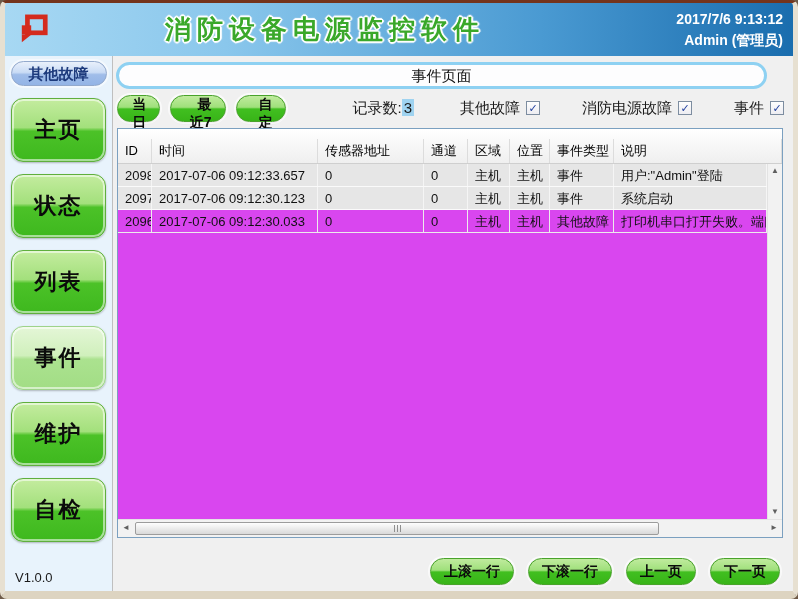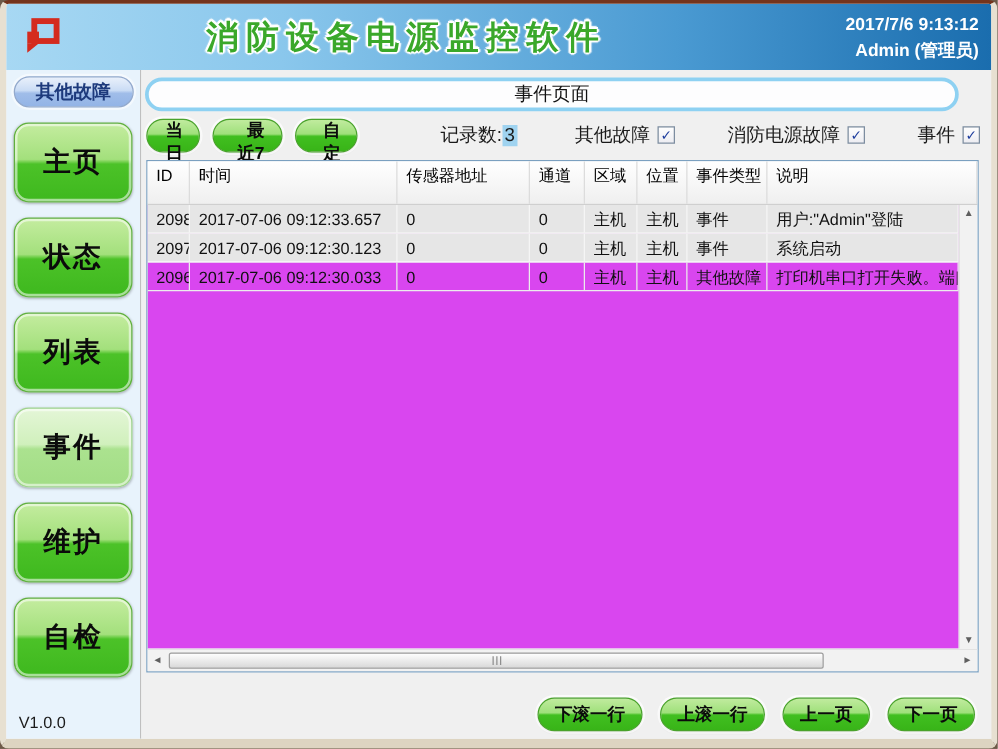--- a/index.html
+++ b/index.html
@@ -47,21 +47,21 @@
   .record-count{margin-left:66px;font-size:15px;color:#1a1a1a;white-space:nowrap;}
   .record-count .sel{background:#9fd3f0;padding:0 2px;}
   #filter-checkboxes{display:flex;margin-left:46px;}
   .cb-item{display:flex;align-items:center;gap:6px;font-size:15px;color:#1a1a1a;white-space:nowrap;}
   .cb-item + .cb-item{margin-left:42px;}
   .checkbox{width:14px;height:14px;border:1px solid #7d8da0;background:linear-gradient(#fefefe,#ededf2);
     display:inline-flex;align-items:center;justify-content:center;font-size:11px;font-weight:bold;color:#1f3e9e;cursor:pointer;}
   
   .table-outer{position:absolute;left:4px;right:10px;top:72px;height:410px;border:1px solid #7ba0c0;background:#fff;
     display:flex;flex-direction:column;overflow:hidden;}
-  .thead{display:flex;height:35px;flex-shrink:0;background:linear-gradient(#ffffff,#efefef);border-bottom:1px solid #cfcfcf;}
+  .thead{display:flex;height:35px;flex-shrink:0;background:linear-gradient(#ffffff,#efefef);border-bottom:1px solid #cfcfcf;align-items:flex-end;}
   .cell{padding:0 0 0 7px;overflow:hidden;white-space:nowrap;font-size:13px;line-height:23px;color:#111;}
   .thead .cell{line-height:24px;border-right:1px solid #dcdcdc;color:#000;}
   .c0{width:34px;flex-shrink:0;}
   .c1{width:166px;flex-shrink:0;}
   .c2{width:106px;flex-shrink:0;}
   .c3{width:44px;flex-shrink:0;}
   .c4{width:42px;flex-shrink:0;}
   .c5{width:40px;flex-shrink:0;}
   .c6{width:64px;flex-shrink:0;}
   .c7{flex:1;}
@@ -208,21 +208,21 @@
           <div class="hthumb">
             <span class="grip"></span>
               <span class="grip"></span>
               <span class="grip"></span>
           </div>
           <span class="harrow right">►</span>
         </div>
       </div>
 
       <div class="pager" id="pager-buttons">
+          <button class="pill-btn">上滚一行</button>
           <button class="pill-btn">下滚一行</button>
-          <button class="pill-btn">上滚一行</button>
           <button class="pill-btn">上一页</button>
           <button class="pill-btn">下一页</button>
         </div>
 
     </div>
   </div>
 </div>
 
 </body></html>

